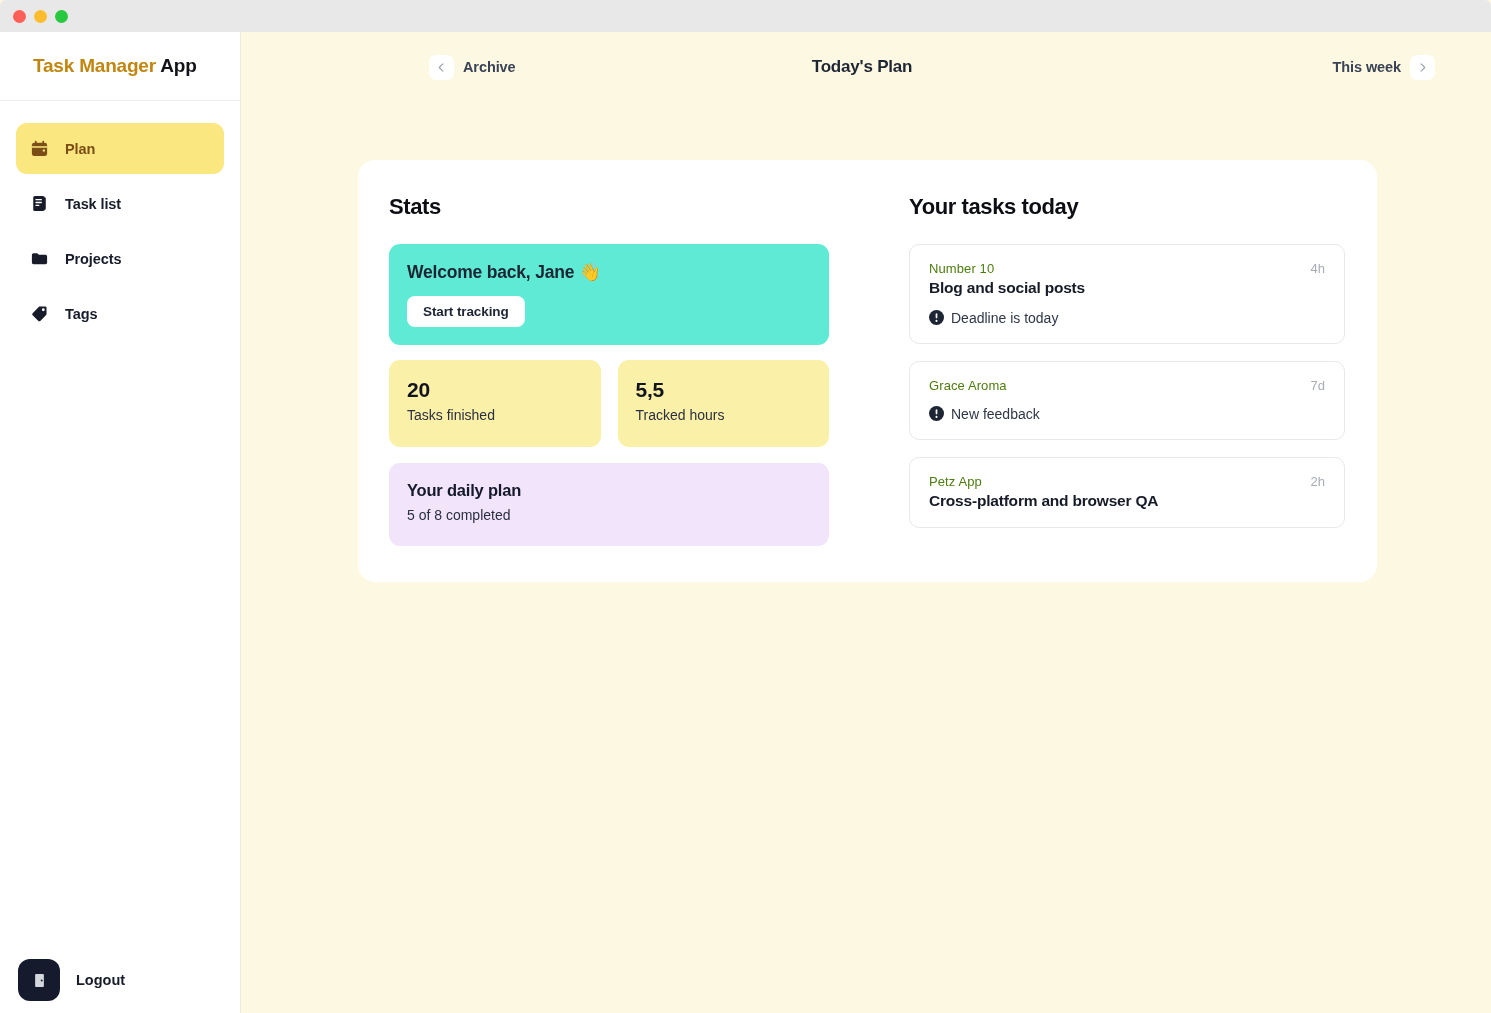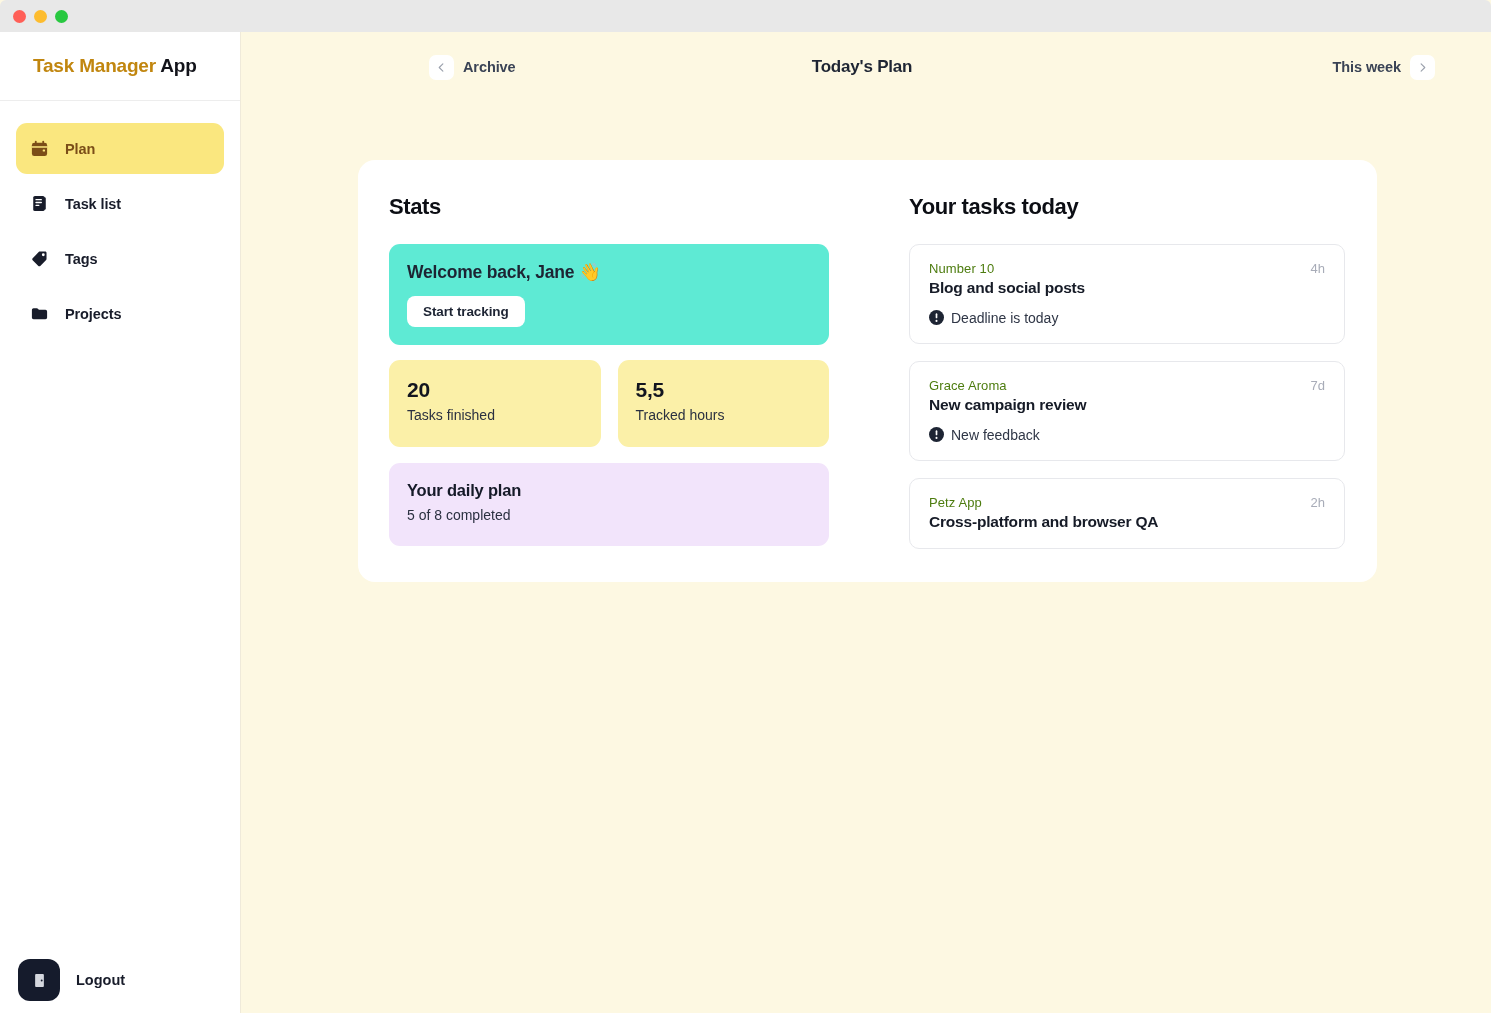--- a/index.html
+++ b/index.html
@@ -394,34 +394,34 @@
               <rect x="5.6" y="8.2" width="7" height="1.5" rx="0.75" fill="#FFFFFF"></rect>
               <rect x="5.6" y="11.2" width="4.4" height="1.5" rx="0.75" fill="#FFFFFF"></rect>
             </svg>
           </span>
           <span class="nav-label">Task list</span>
         </div>
 
         <div class="nav-item">
           <span class="nav-icon">
             <svg width="19" height="19" viewBox="0 0 20 20" fill="none">
+              <path d="M2 6.2c0-1 .8-1.8 1.8-1.8h3.3c.5 0 1 .2 1.3.6l.9 1h6.9c1 0 1.8.8 1.8 1.8v6.4c0 1-.8 1.8-1.8 1.8H3.8c-1 0-1.8-.8-1.8-1.8V6.2z" fill="#181C2A"></path>
+            </svg>
+          </span>
+          <span class="nav-label">Projects</span>
+        </div>
+
+        <div class="nav-item">
+          <span class="nav-icon">
+            <svg width="19" height="19" viewBox="0 0 20 20" fill="none">
               <path d="M9.4 2.6H16c.8 0 1.4.6 1.4 1.4v6.6c0 .4-.2.8-.4 1l-6.2 6.2c-.6.6-1.5.6-2 0l-6-6c-.6-.6-.6-1.5 0-2l6.6-6.8c.3-.3.6-.4 1-.4z" fill="#181C2A"></path>
               <circle cx="14" cy="6" r="1.5" fill="#FFFFFF"></circle>
             </svg>
           </span>
           <span class="nav-label">Tags</span>
-        </div>
-
-        <div class="nav-item">
-          <span class="nav-icon">
-            <svg width="19" height="19" viewBox="0 0 20 20" fill="none">
-              <path d="M2 6.2c0-1 .8-1.8 1.8-1.8h3.3c.5 0 1 .2 1.3.6l.9 1h6.9c1 0 1.8.8 1.8 1.8v6.4c0 1-.8 1.8-1.8 1.8H3.8c-1 0-1.8-.8-1.8-1.8V6.2z" fill="#181C2A"></path>
-            </svg>
-          </span>
-          <span class="nav-label">Projects</span>
         </div>
 
       </nav>
 
       <div id="logout-row">
         <span id="logout-badge">
           <svg width="19" height="19" viewBox="0 0 20 20" fill="none">
             <rect x="5.4" y="3.2" width="9.2" height="13.6" rx="1" fill="#D4D7DE"></rect>
             <circle cx="12.3" cy="10" r="1" fill="#151B2C"></circle>
           </svg>
@@ -503,21 +503,20 @@
                 </svg>
                 <span class="task-badge-text">Deadline is today</span>
               </div>
             </div>
 
             <div class="task-card">
               <div class="task-head">
                 <span class="task-project">Grace Aroma</span>
                 <span class="task-duration">7d</span>
               </div>
-              <div class="task-title">New campaign review</div>
               <div class="task-badge">
                 <svg class="alert-icon" viewBox="0 0 16 16">
                   <circle cx="8" cy="8" r="8" fill="#1D2433"></circle>
                   <rect x="7.1" y="3.5" width="1.8" height="5.4" rx="0.9" fill="#FFFFFF"></rect>
                   <circle cx="8" cy="11.6" r="1.1" fill="#FFFFFF"></circle>
                 </svg>
                 <span class="task-badge-text">New feedback</span>
               </div>
             </div>
 

